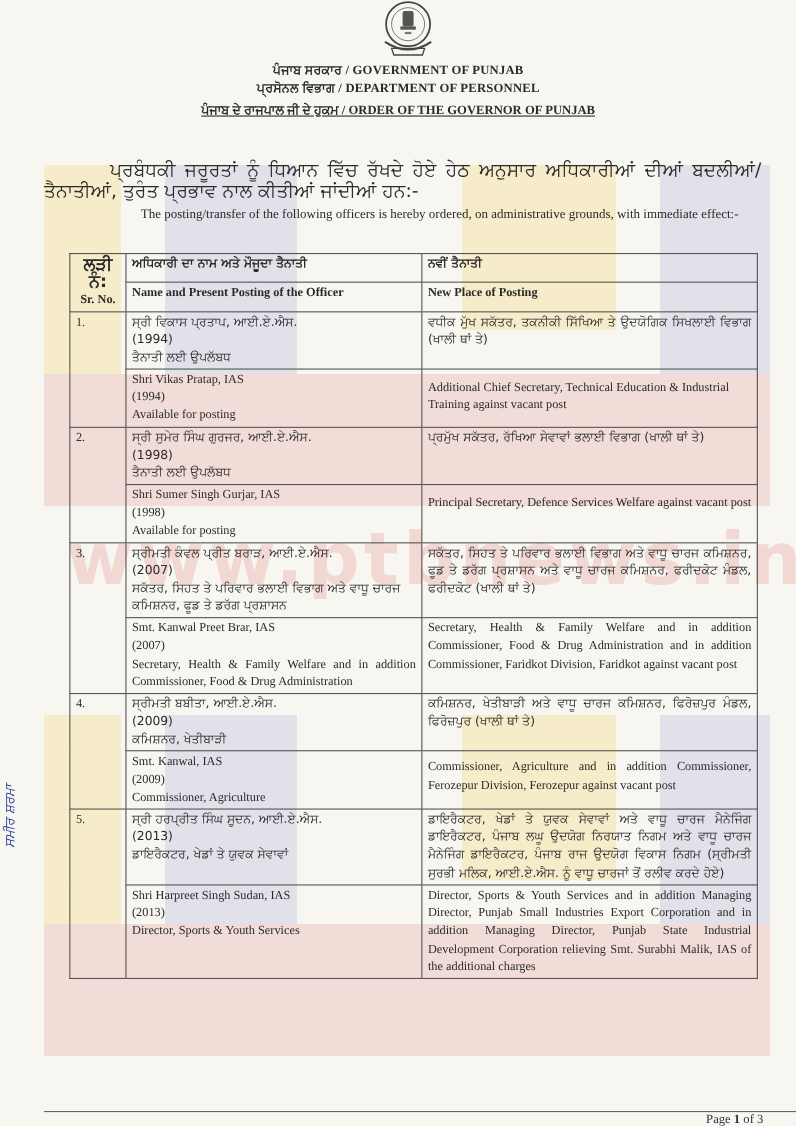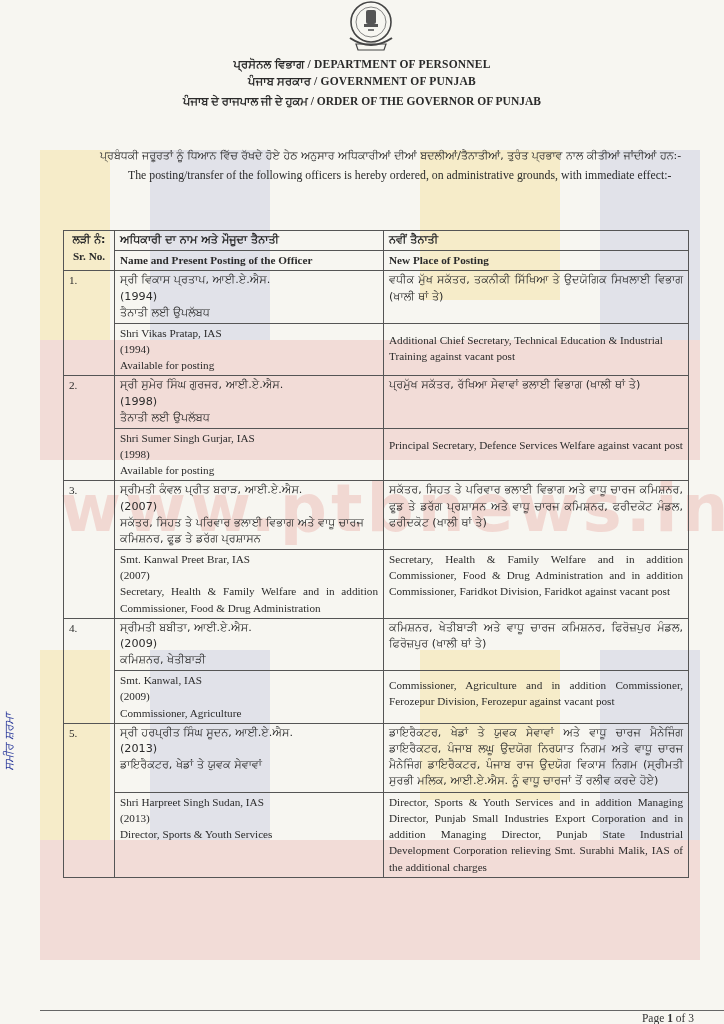--- a/index.html
+++ b/index.html
@@ -25,40 +25,40 @@
 
     
     .emblem {
       position: absolute; left: 340px; top: 0px; width: 62px; height: 52px;
       z-index: 2;
     }
 
     .header { position: absolute; left: 0; top: 56px; width: 724px; text-align: center; z-index: 2; }
     .header .line { font-size: 11.5px; font-weight: bold; line-height: 17px; color: #2a2a2a; letter-spacing: 0.2px; }
     .header .order {
-      margin-top: 3px; font-size: 11.5px; font-weight: bold; line-height: 17px;
+      margin-top: 3px; font-size: 11.5px; font-weight: bold; text-decoration: underline; line-height: 17px;
     }
 
     .intro { position: absolute; left: 40px; top: 146px; width: 652px; z-index: 2; }
     .intro p { font-size: 11.8px; line-height: 19px; text-align: justify; }
-    .intro .pa { text-indent: 60px; font-family: "DejaVu Sans", sans-serif; font-size: 11px; }
+    .intro .pa { text-indent: 60px; font-family: "DejaVu Sans", sans-serif; font-size: 17px; }
     .intro .en { text-indent: 66px; margin-top: 1px; padding-left: 22px; }
 
     table.posting {
       position: absolute; left: 63px; top: 230px; width: 625px; z-index: 2;
       border-collapse: collapse; table-layout: fixed;
     }
     table.posting td {
       border: 1px solid #555; vertical-align: top; padding: 1px 5px 2px 5px;
       font-size: 11.2px; line-height: 16.2px;
     }
     col.c1 { width: 51px; }
     col.c2 { width: 269px; }
     col.c3 { width: 305px; }
-    .hdr-pa { font-family: "DejaVu Sans", sans-serif; font-size: 11px; font-weight: bold; }
+    .hdr-pa { font-family: "DejaVu Sans", sans-serif; font-size: 16px; font-weight: bold; }
     .hdr-en { font-weight: bold; font-size: 11.2px; }
     .sr-hdr { font-weight: bold; font-size: 11px; line-height: 18px; text-align: center; padding: 1px 2px; }
     .sr { font-size: 11.2px; text-align: left; padding-left: 10px; }
     .pa-txt { font-family: "DejaVu Sans", sans-serif; font-size: 10.6px; line-height: 16.5px; }
     .en-txt { font-size: 11.2px; line-height: 16px; }
     .justify { text-align: justify; }
     .blk { display: block; }
 
     .signature {
       position: absolute; left: 10px; top: 700px; width: 36px; height: 90px;
@@ -103,22 +103,22 @@
       <circle cx="31" cy="22" r="15" fill="none" stroke="#666" stroke-width="0.8"></circle>
       <rect x="26" y="10" width="10" height="14" rx="2" fill="#555"></rect>
       <rect x="24" y="24" width="14" height="3" fill="#555"></rect>
       <rect x="28" y="29" width="6" height="2" fill="#777"></rect>
       <path d="M10 38 Q31 52 52 38" fill="none" stroke="#444" stroke-width="2"></path>
       <path d="M16 44 L46 44 L44 50 L18 50 Z" fill="none" stroke="#444" stroke-width="1.2"></path>
     </svg>
   </div>
 
   <div class="header">
+    <div class="line">ਪੰਜਾਬ ਸਰਕਾਰ / GOVERNMENT OF PUNJAB</div>
     <div class="line">ਪ੍ਰਸੋਨਲ ਵਿਭਾਗ / DEPARTMENT OF PERSONNEL</div>
-    <div class="line">ਪੰਜਾਬ ਸਰਕਾਰ / GOVERNMENT OF PUNJAB</div>
     <div class="order">ਪੰਜਾਬ ਦੇ ਰਾਜਪਾਲ ਜੀ ਦੇ ਹੁਕਮ / ORDER OF THE GOVERNOR OF PUNJAB</div>
   </div>
 
   <div class="intro">
     <p class="pa">ਪ੍ਰਬੰਧਕੀ ਜਰੂਰਤਾਂ ਨੂੰ ਧਿਆਨ ਵਿੱਚ ਰੱਖਦੇ ਹੋਏ ਹੇਠ ਅਨੁਸਾਰ ਅਧਿਕਾਰੀਆਂ ਦੀਆਂ ਬਦਲੀਆਂ/ਤੈਨਾਤੀਆਂ, ਤੁਰੰਤ ਪ੍ਰਭਾਵ ਨਾਲ ਕੀਤੀਆਂ ਜਾਂਦੀਆਂ ਹਨ:-</p>
     <p class="en">The posting/transfer of the following officers is hereby ordered, on administrative grounds, with immediate effect:-</p>
   </div>
 
   <table class="posting">
     <colgroup>

